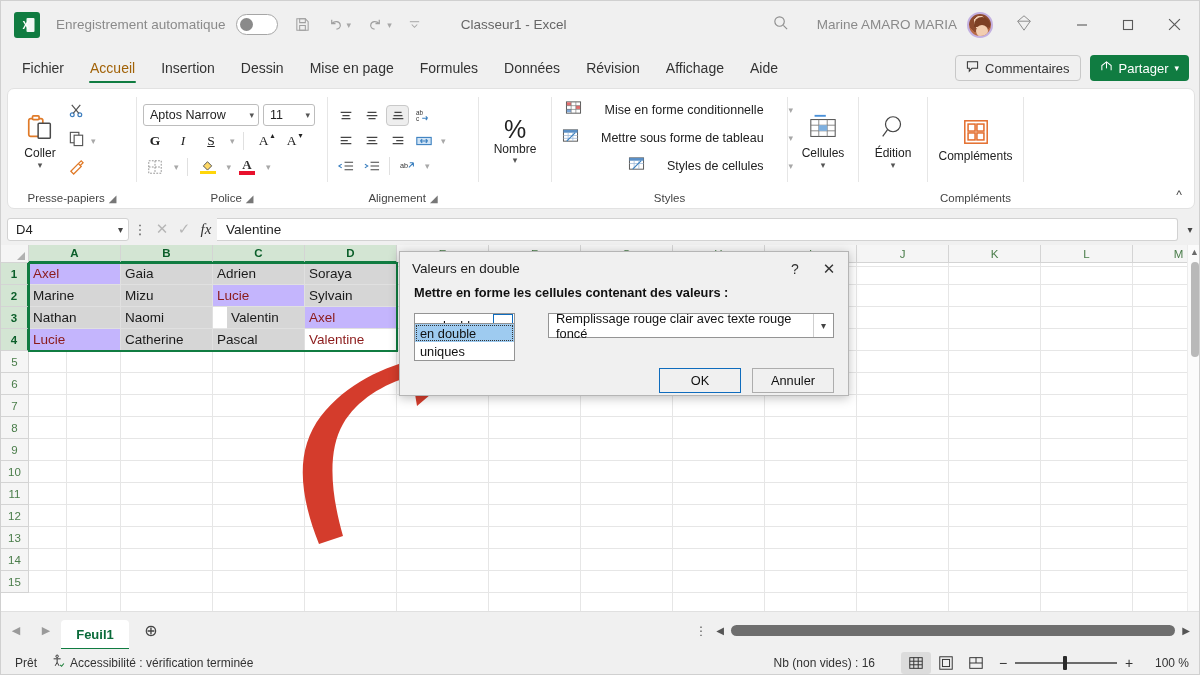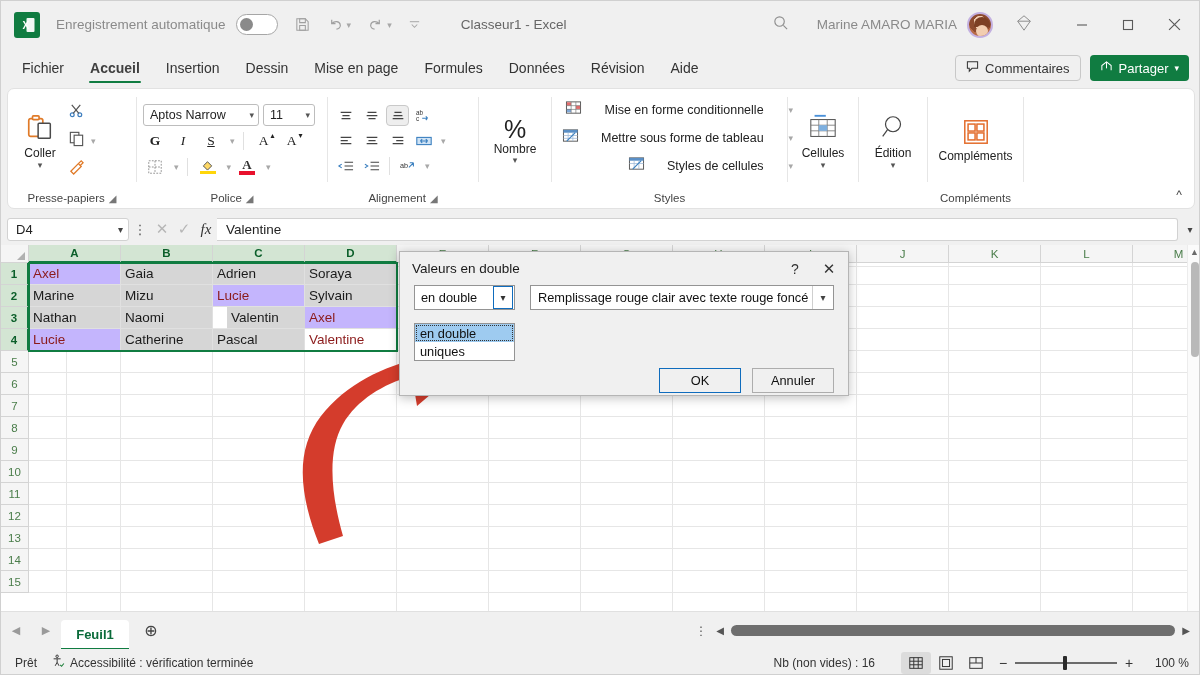--- a/index.html
+++ b/index.html
@@ -84,21 +84,21 @@
   
   .tabbar {
     position:absolute; left:0; top:47px; width:1200px; height:40px;
     background:#f0f0f0; display:flex; align-items:center;
   }
   .tab {
     font-size:14px; color:#333; padding:0 13px; height:40px;
     display:flex; align-items:center; position:relative; white-space:nowrap;
   }
   .tab:first-child { margin-left:8px; }
-  .tab.active { color:#404040; font-weight:700; }
+  .tab.active { color:#a16207; font-weight:400; }
   .tab.active::after{
     content:""; position:absolute; left:12px; right:12px; bottom:5px;
     height:2.5px; background:#107c41; border-radius:2px;
   }
   .tabbar-right { margin-left:auto; display:flex; align-items:center; padding-right:12px; gap:9px; }
   .btn-comments {
     border:1px solid #c8c8c8; background:#f0f0f0; border-radius:4px;
     height:26px; padding:0 10px; font-size:13px; color:#333;
     display:flex; align-items:center; gap:6px; white-space:nowrap;
   }
@@ -251,21 +251,21 @@
     box-shadow:0 2px 10px rgba(0,0,0,.25);
   }
   .dlg-title {
     height:33px; display:flex; align-items:center;
     padding-left:12px; font-size:13.5px; color:#1a1a1a;
   }
   .dlg-help { margin-left:auto; width:30px; text-align:center; font-size:14px; color:#333; }
   .dlg-close { width:38px; text-align:center; font-size:15px; color:#333; }
   .dlg-body { padding:0 14px; position:relative; }
   .dlg-lbl { font-size:12.8px; font-weight:bold; color:#111; margin-bottom:13px; }
-  .dlg-row { display:flex; align-items:flex-start; gap:15px; }
+  .dlg-row { display:flex; align-items:flex-start; gap:33px; }
   .sel-box {
     width:101px; height:25px; background:#fff; border:1px solid #949494;
     display:flex; align-items:center; justify-content:space-between; padding-left:6px;
     font-size:12.8px; color:#111;
   }
   .sel-arrow {
     width:20px; height:23px; margin:0 1px 0 0; border:1px solid #0f6cbd; background:#fff;
     display:flex; align-items:center; justify-content:center; font-size:10px; color:#333;
   }
   .dd-list {
@@ -417,20 +417,21 @@
 
   <div class="tabbar">
     <div class="tab">Fichier</div>
     <div class="tab active">Accueil</div>
     <div class="tab">Insertion</div>
     <div class="tab">Dessin</div>
     <div class="tab">Mise en page</div>
     <div class="tab">Formules</div>
     <div class="tab">Données</div>
     <div class="tab">Révision</div>
+    <div class="tab">Affichage</div>
     <div class="tab">Aide</div>
 
     <div class="tabbar-right">
       <div class="btn-comments">
         <span>
           <svg width="13" height="13" viewBox="0 0 14 14" fill="none" stroke="#333" stroke-width="1.1">
             <path d="M1.5 2h11v7h-6l-3 3V9h-2z"></path>
           </svg>
         </span>
         <span>Commentaires</span>
@@ -860,20 +861,21 @@
              Z" fill="#d43c2c"></path>
   </svg>
 
   <div class="dialog">
     <div class="dlg-title">
       <span>Valeurs en double</span>
       <span class="dlg-help">?</span>
       <span class="dlg-close">✕</span>
     </div>
     <div class="dlg-body">
+      <div class="dlg-lbl">Mettre en forme les cellules contenant des valeurs :</div>
       <div class="dlg-row">
         <div class="sel-box">
           <span>en double</span>
           <span class="sel-arrow">▾</span>
         </div>
         <div class="fmt-box">
           <span>Remplissage rouge clair avec texte rouge foncé</span>
           <span class="fmt-arrow">▾</span>
         </div>
       </div>

